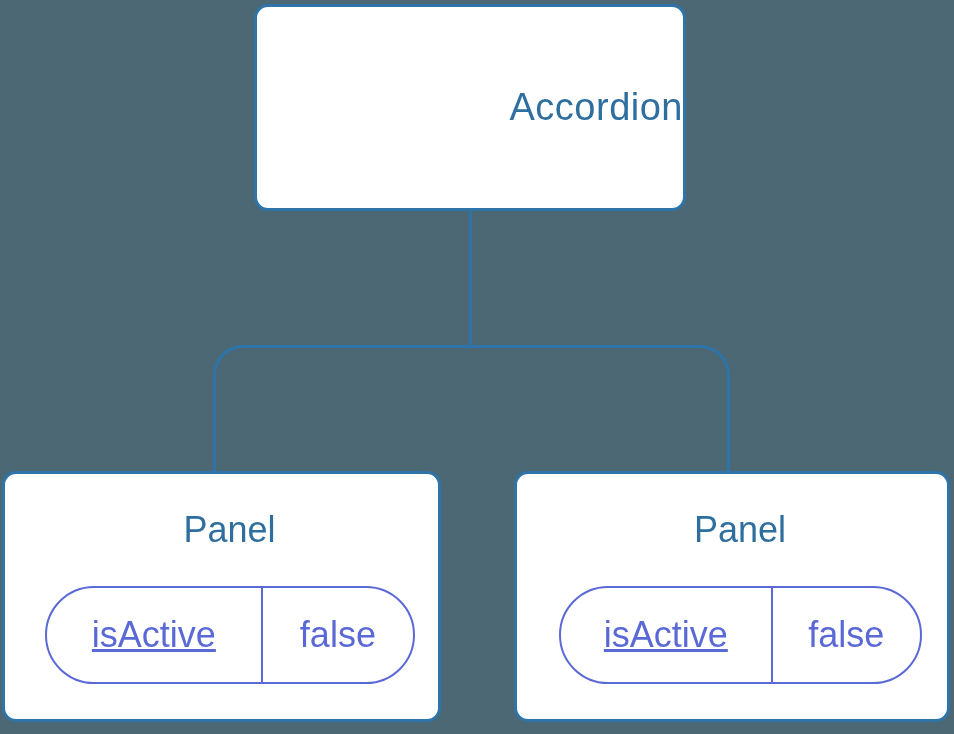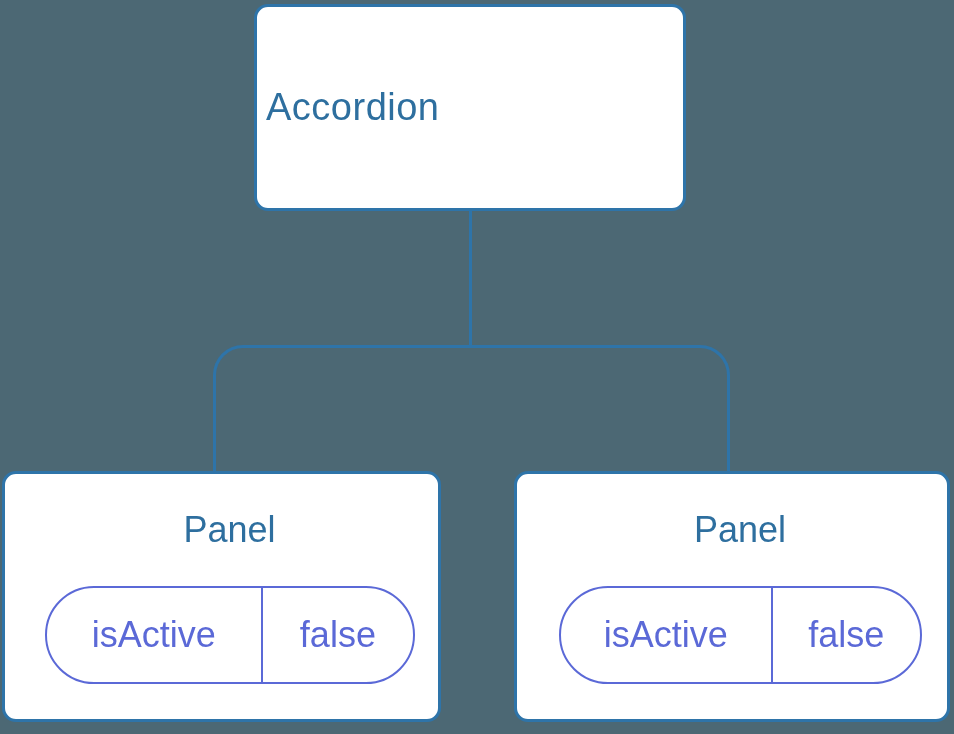--- a/index.html
+++ b/index.html
@@ -22,22 +22,21 @@
     border-radius: 14px;
     box-sizing: border-box;
   }
   .node-root {
     left: 254px;
     top: 4px;
     width: 432px;
     height: 207px;
     display: flex;
     align-items: center;
-    justify-content: flex-start;
-    padding-left: 9px;
+    justify-content: flex-end;
   }
   .node-label {
     color: #2e6f9f;
     font-size: 38px;
     font-weight: 500;
     letter-spacing: 0.5px;
   }
   
   .trunk {
     position: absolute;
@@ -96,21 +95,21 @@
   }
   .panel-right .pill { width: 363px; }
   .pill-cell {
     display: flex;
     align-items: center;
     justify-content: center;
     color: #5b69d7;
     font-size: 36px;
     font-weight: 400;
   }
-  .pill-key { flex: 59 0 0; }
+  .pill-key { flex: 59 0 0; text-decoration: underline; }
   .pill-value {
     flex: 41 0 0;
     border-left: 2.5px solid #5b69d7;
     text-align: right;
   }
 </style>
 </head>
 <body>
 
 <div class="stage">

